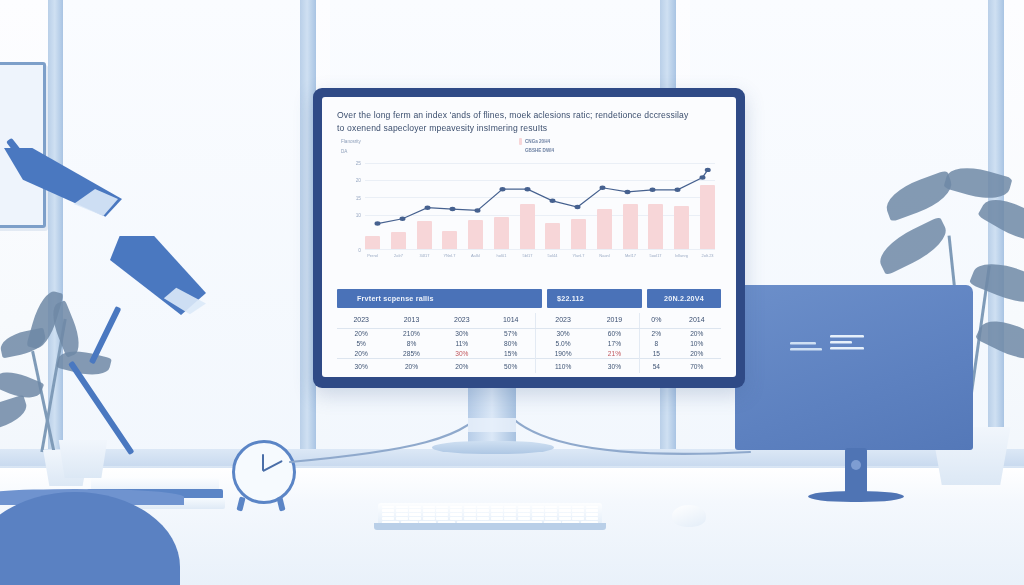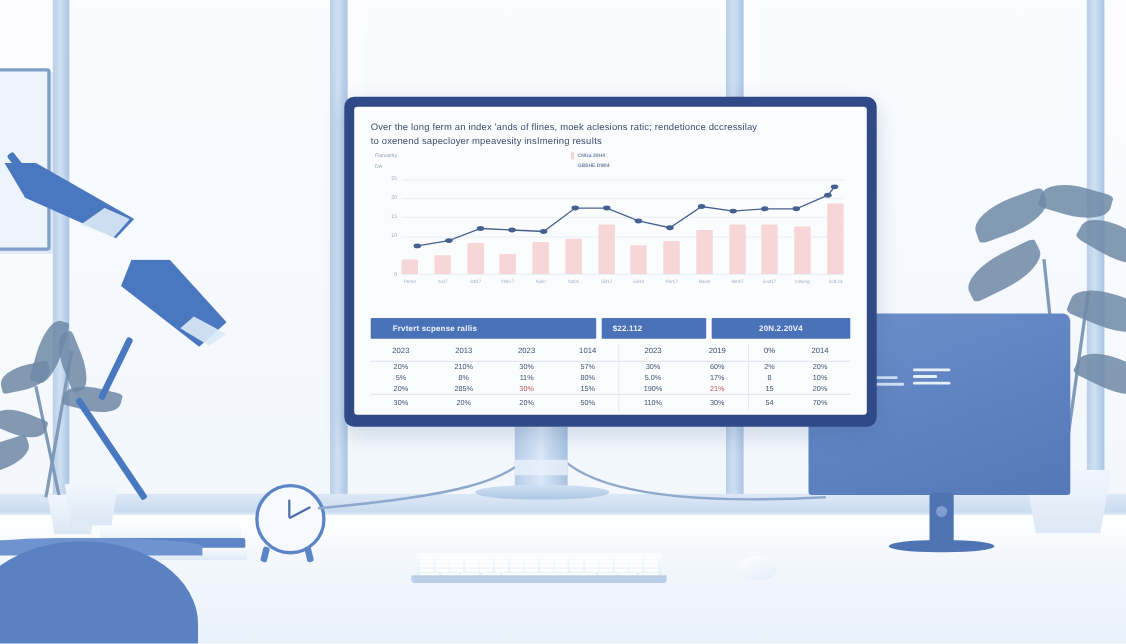--- a/index.html
+++ b/index.html
@@ -25,21 +25,21 @@
 
   
   #desk-top{
     left:0;right:0;top:468px;height:117px;
     background:linear-gradient(180deg,#ffffff 0%,#f4f8fd 30%,#e9f1fa 100%);
   }
   #desk-edge{left:0;right:0;top:466px;height:7px;background:linear-gradient(180deg,#dbe7f5,#c9dbef);}
 
   
   #monitor{
-    left:313px;top:88px;width:484px;height:300px;
+    left:313px;top:88px;width:432px;height:300px;
     background:#2f4a86;border-radius:9px;
     box-shadow:0 7px 20px rgba(60,90,140,.22);
   }
   #monitor-screen{
     position:absolute;left:9px;top:9px;right:9px;bottom:11px;
     background:#fbfcfe;border-radius:3px;overflow:hidden;
   }
   #monitor-neck{
     left:468px;top:388px;width:48px;height:56px;
     background:linear-gradient(90deg,#b7cde8,#dbe8f7 50%,#a8c2e0);

